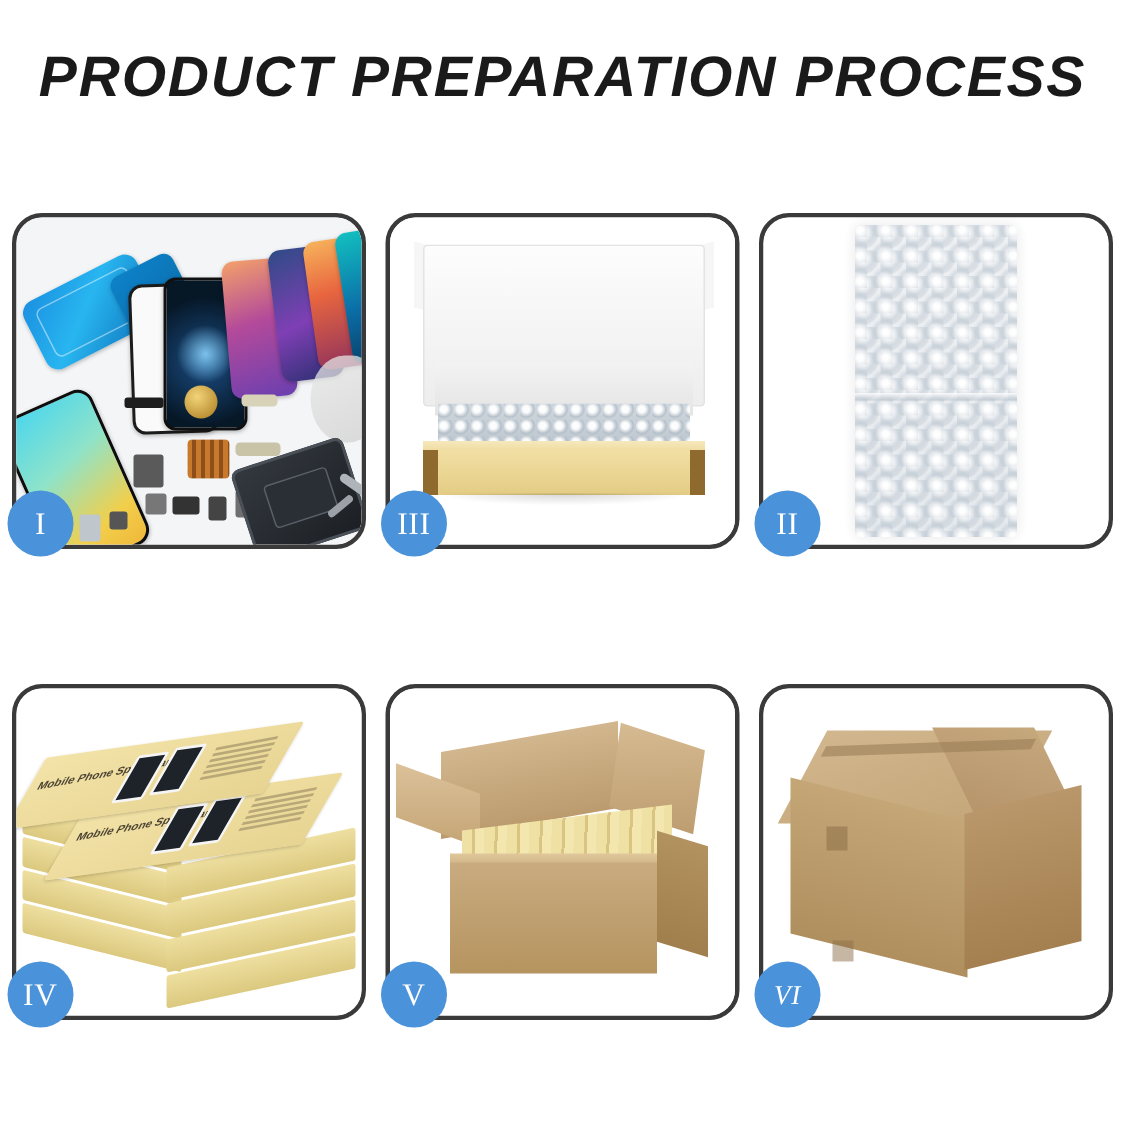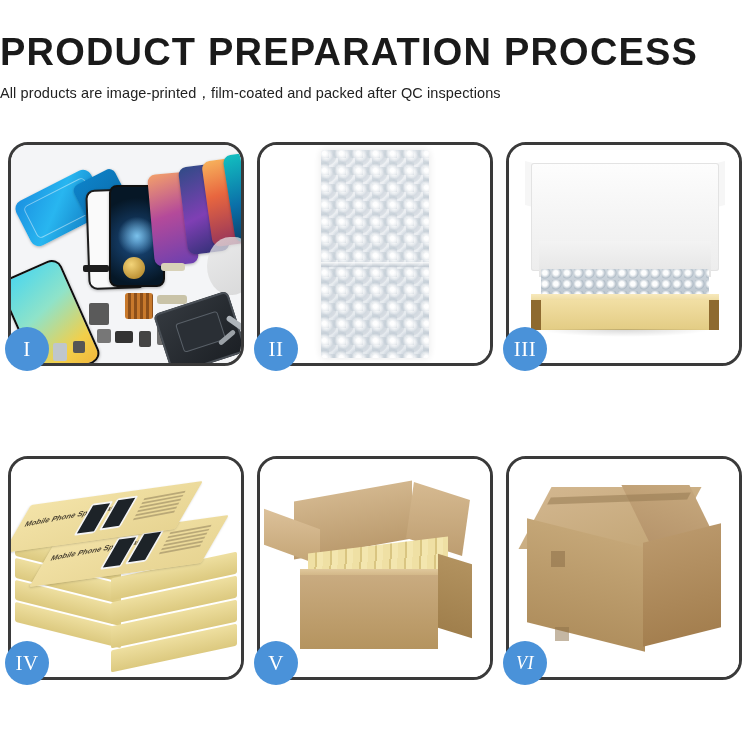--- a/index.html
+++ b/index.html
@@ -4,21 +4,21 @@
 <style>
   html,body{margin:0;padding:0;}
   body{
     width:750px;height:750px;background:#ffffff;
     font-family:"Liberation Sans","DejaVu Sans",sans-serif;
     overflow:hidden;position:relative;
   }
   #page{position:relative;width:750px;height:750px;}
 
   
-  .header{position:absolute;left:0;top:0;width:750px;}
+  .header{position:absolute;left:0;top:0;width:750px;text-align:center;font-style:italic;}
   .title{
     font-size:38px;font-weight:700;color:#1a1a1a;letter-spacing:1.2px;
     margin-top:33px;line-height:1;white-space:nowrap;
     font-family:"Liberation Sans","DejaVu Sans",sans-serif;
   }
   .subtitle{
     font-size:14.5px;color:#222;margin-top:13px;letter-spacing:.1px;
     white-space:nowrap;
   }
 
@@ -185,21 +185,20 @@
   .s-tape2{position:absolute;left:46px;top:168px;width:14px;height:14px;
     background:rgba(140,112,72,.5);}
 </style>
 </head>
 <body>
 
 <div id="page">
 
   <div class="header">
     <div class="title">PRODUCT PREPARATION PROCESS</div>
-    <div class="subtitle">All products are image-printed，film-coated and packed after QC inspections</div>
   </div>
 
   <div class="grid">
 
     <div class="panel">
       <div class="panel-inner p1">
         <div class="ph a"></div>
         <div class="ph b"></div>
         <div class="ph c"></div>
         <div class="ph d"></div>
@@ -223,43 +222,43 @@
         <div class="part s10"></div>
         <div class="board"></div>
         <div class="tool"></div>
         <div class="tool2"></div>
       </div>
       <div class="badge">I</div>
     </div>
 
     <div class="panel">
       <div class="panel-inner">
-        <div class="bubblewrap">
-          <div class="bw-fold"></div>
-        </div>
-      </div>
-      <div class="badge">II</div>
-    </div>
-
-    <div class="panel">
-      <div class="panel-inner">
         <div class="m-lid-l"></div>
         <div class="m-lid-r"></div>
         <div class="m-lid"></div>
         <div class="m-foam"></div>
         <div class="m-bub"></div>
         <div class="m-rim"></div>
         <div class="m-front"></div>
         <div class="m-shadow"></div>
       </div>
       <div class="badge">III</div>
     </div>
 
     <div class="panel">
       <div class="panel-inner">
+        <div class="bubblewrap">
+          <div class="bw-fold"></div>
+        </div>
+      </div>
+      <div class="badge">II</div>
+    </div>
+
+    <div class="panel">
+      <div class="panel-inner">
         <div class="stack">
 
           <div class="sb sb-side" style="left:0px;top:138px;width:106px;height:20px;transform:skewY(14deg);"></div>
           <div class="sb sb-side" style="left:0px;top:116px;width:106px;height:20px;transform:skewY(14deg);"></div>
           <div class="sb sb-side" style="left:0px;top:94px;width:106px;height:20px;transform:skewY(14deg);"></div>
           <div class="sb sb-side" style="left:0px;top:72px;width:106px;height:20px;transform:skewY(14deg);"></div>
 
           <div class="sb sb-side" style="left:96px;top:160px;width:126px;height:22px;transform:skewY(-12deg);"></div>
           <div class="sb sb-side" style="left:96px;top:136px;width:126px;height:22px;transform:skewY(-12deg);"></div>
           <div class="sb sb-side" style="left:96px;top:112px;width:126px;height:22px;transform:skewY(-12deg);"></div>

